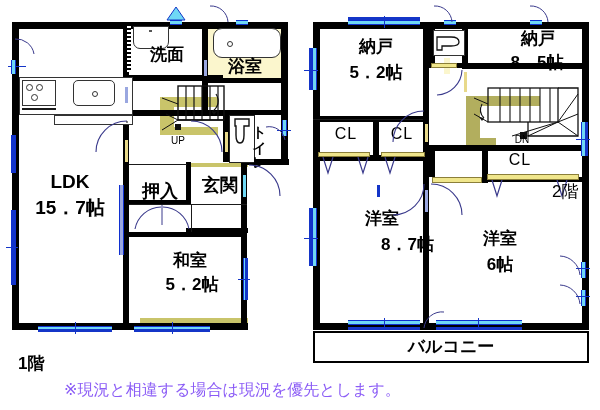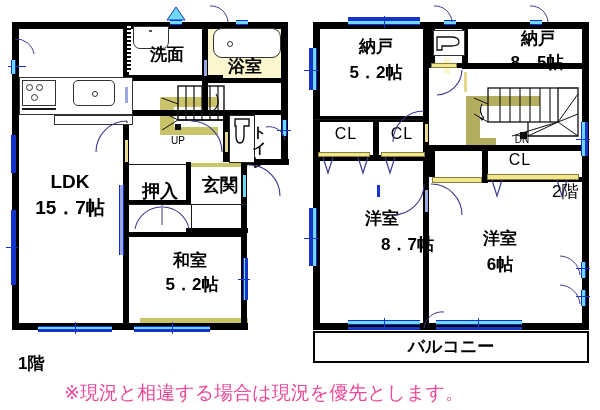--- a/index.html
+++ b/index.html
@@ -44,22 +44,22 @@
   .rl-cl { font-size: 16px; font-weight: 500; letter-spacing: 1px;}
   .rl-tiny { font-size: 10px; font-weight: 500;}
   .floor-label {
     position: absolute;
     font-size: 17px;
     color: #000;
     white-space: nowrap;
   }
   .caption {
     position: absolute;
-    font-size: 19px;
-    color: #ec4899;
+    font-size: 16px;
+    color: #8b5cf6;
     white-space: nowrap;
     letter-spacing: 0px;
   }
   
   .tint-yellow {
     position: absolute;
     background: #fbf6cd;
   }
   .tint-olive {
     position: absolute;

